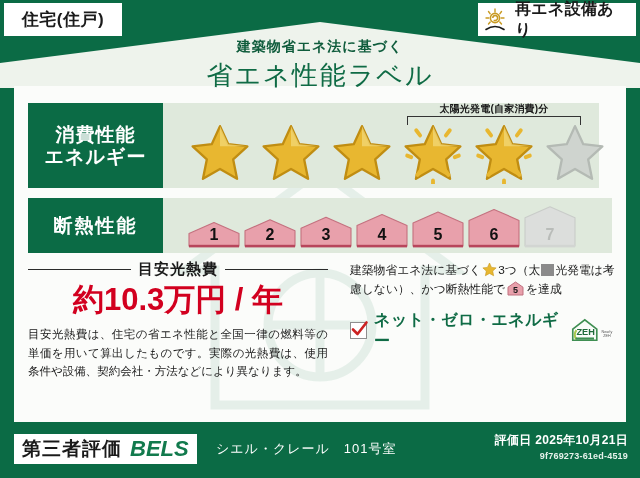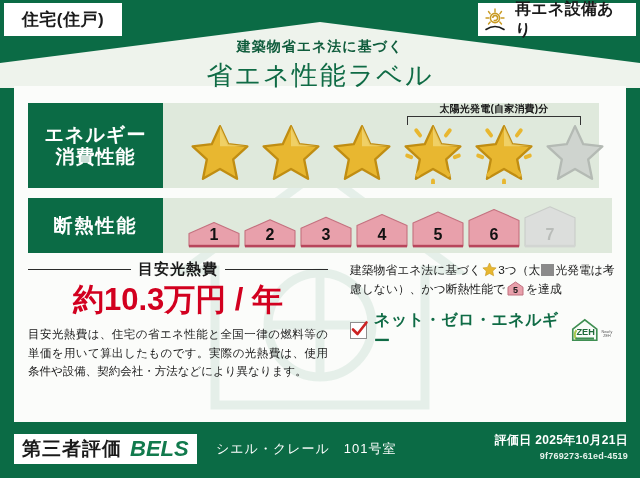--- a/index.html
+++ b/index.html
@@ -169,22 +169,22 @@
     <span class="t">住宅(住戸)</span>
   </div>
 
   <div class="title-wrap">
     <div class="title-sub">建築物省エネ法に基づく</div>
     <div class="title-main">省エネ性能ラベル</div>
   </div>
 
   <div class="perf-row" id="row-energy">
     <div class="perf-label">
+      <span>消費性能</span>
       <span>エネルギー</span>
-      <span>消費性能</span>
     </div>
     <div class="perf-value">
       <div class="solar-note">太陽光発電(自家消費)分</div>
       <div class="solar-bracket"></div>
       <div id="stars-host" style="display:flex;align-items:flex-end;gap:5px;">
           <svg class="star" viewBox="0 0 24 24">
             <polygon points="12 1.6 15.2 8.6 22.6 9.4 17.1 14.5 18.6 22 12 18.2 5.4 22 6.9 14.5 1.4 9.4 8.8 8.6" fill="#e8b730" stroke="#c08d12" stroke-width="0.9" stroke-linejoin="round"></polygon>
             <polygon points="12 1.6 15.2 8.6 22.6 9.4 12 9.4" fill="#f3d877" opacity="0.75"></polygon>
           </svg>
           <svg class="star" viewBox="0 0 24 24">

